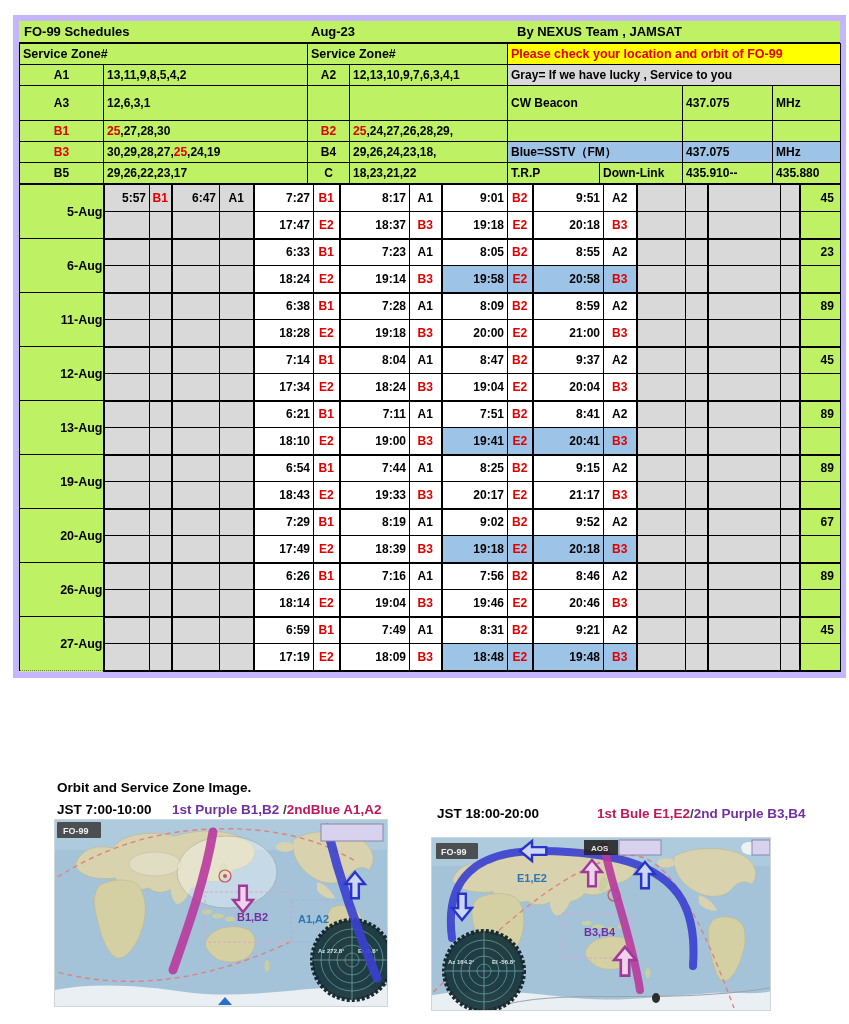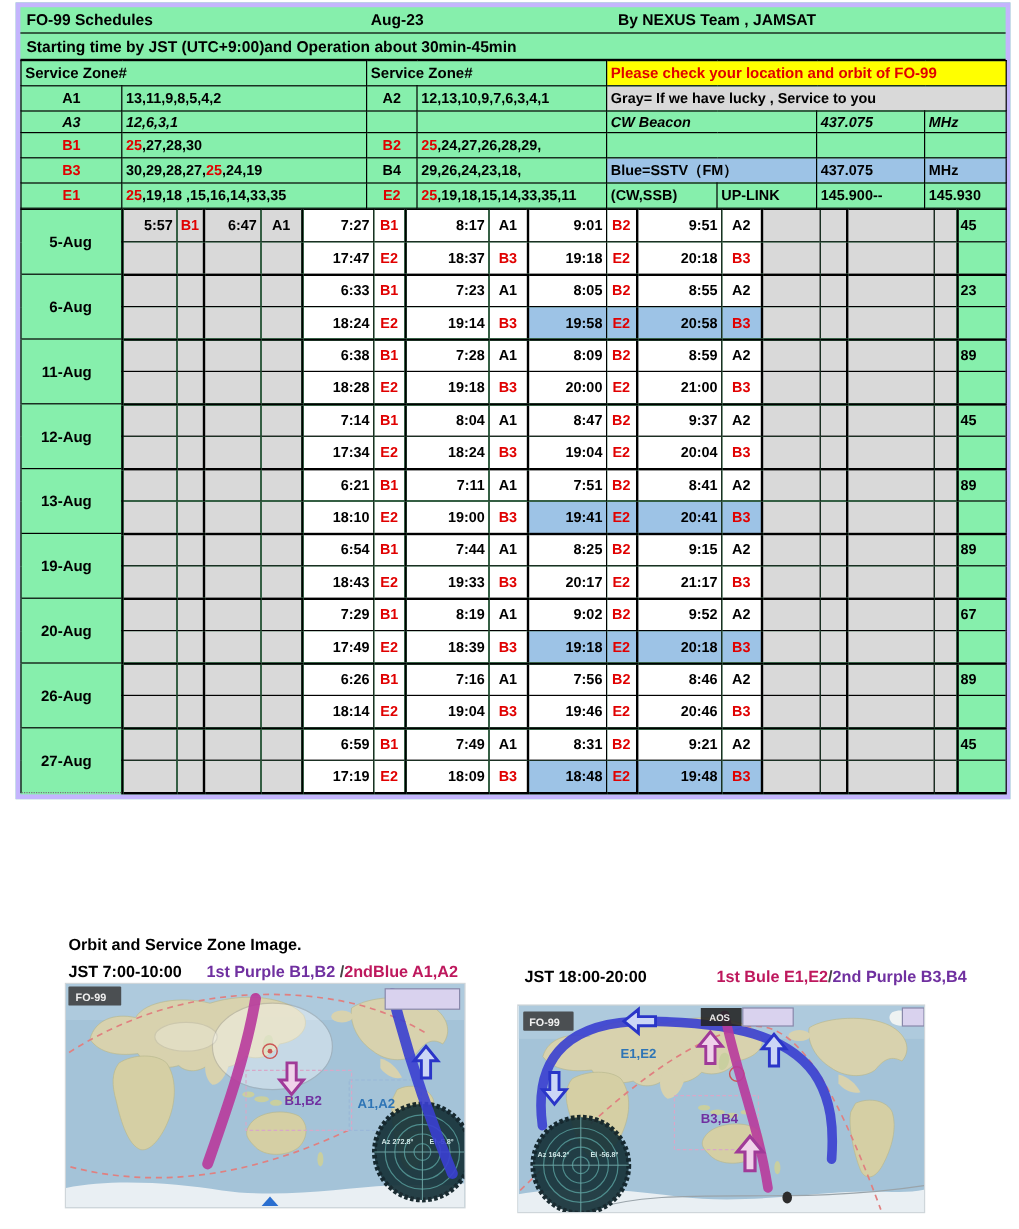--- a/index.html
+++ b/index.html
@@ -1,40 +1,40 @@
 <!DOCTYPE html>
 <html><head>
 <meta charset="utf-8">
 <style>
   html,body{margin:0;padding:0;background:#ffffff;}
   body{width:849px;height:1024px;font-family:"Liberation Sans",sans-serif;font-weight:bold;color:#000;}
   #sheet{position:relative;width:849px;height:1024px;overflow:hidden;}
-  #topblock{position:absolute;left:13px;top:2px;width:821px;border:4px solid #c4b5fd;background:#86efac;}
+  #topblock{position:absolute;left:13px;top:15px;width:821px;border:6px solid #c4b5fd;background:#bef264;}
   .trow{position:relative;height:21px;border-bottom:1px solid #000;font-size:13px;line-height:21px;white-space:nowrap;}
   .trow .at{position:absolute;top:0;}
   table.grid{border-collapse:collapse;table-layout:fixed;width:821px;font-size:12px;}
   table.grid td,table.grid th{border:1px solid #000;overflow:hidden;white-space:nowrap;padding:0 3px;font-weight:bold;}
   
   #ztable tr{height:21px;}
   #ztable .zhdr{text-align:left;font-size:12.5px;}
   #ztable .banner{background:#ffff00;color:#e00000;font-size:12.5px;text-align:left;}
   .zc{text-align:center;}
   .zl{text-align:left;}
   .ic{text-align:left;}
   .ic.center{text-align:left;}
   .ic.gray{background:#d9d9d9;}
   .ic.blue{background:#9dc3e6;}
   .red{color:#e00000;}
   
   #stable tr{height:27px;}
   #stable td{border-left:1px solid #000;}
   #stable td.tm{text-align:right;border-left:2px solid #000;padding-right:3px;}
   #stable td.zn{text-align:center;border-left:1px dotted #555;padding:0 1px;}
-  #stable td.date{border-right:2px solid #000;text-align:right;padding-right:24px;font-size:12.5px;}
-  #stable td.num{border-left:2px solid #000;text-align:left;padding-left:2px;}
+  #stable td.date{border-right:2px solid #000;text-align:right;padding-right:0;font-size:12.5px;}
+  #stable td.num{border-left:2px solid #000;text-align:left;padding-left:20px;}
   #stable tr.m td{border-bottom:1px dotted #777;}
   #stable tr.e td{border-bottom:2px solid #000;}
   .bg-gray{background:#d9d9d9;}
   .bg-blue{background:#9dc3e6;}
   .bg-none{background:#fff;}
   
   #orbit-title{position:absolute;left:57px;top:780px;font-size:13.5px;}
   .cap{position:absolute;font-size:13.5px;white-space:nowrap;}
   .lg-purple{color:#7030a0;}
   .lg-blue{color:#be185d;}
@@ -47,23 +47,20 @@
 </head>
 <body>
 
 <div id="sheet">
 
   <div id="topblock">
     <div class="trow">
       <span class="at" style="left:5px">FO-99  Schedules</span>
       <span class="at" style="left:292px">Aug-23</span>
       <span class="at" style="left:498px">By NEXUS Team , JAMSAT</span>
-    </div>
-    <div class="trow">
-      <span class="at" style="left:5px">Starting time by JST (UTC+9:00)and  Operation about 30min-45min</span>
     </div>
 
     <table class="grid" id="ztable">
       <colgroup>
         <col style="width:84px">
           <col style="width:204px">
           <col style="width:42px">
           <col style="width:158px">
         <col style="width:92px">
           <col style="width:83px">
@@ -76,21 +73,21 @@
           <td colspan="2" class="zhdr">Service  Zone#</td>
           <td colspan="4" class="banner">Please check your location and orbit of FO-99</td>
         </tr>
       <tr style="height: 21px;">
             <td class="zc">A1</td>
             <td class="zl"><span>13,11,9,8,5,4,2</span></td>
             <td class="zc">A2</td>
             <td class="zl"><span>12,13,10,9,7,6,3,4,1</span></td>
             <td class="ic gray" colspan="4">Gray= If we have  lucky , Service to you</td>
           </tr>
-          <tr style="height: 18px; font-style: italic;">
+          <tr style="height: 35px;">
             <td class="zc">A3</td>
             <td class="zl"><span>12,6,3,1</span></td>
             <td class="zc"></td>
             <td class="zl"></td>
             <td class="ic center" colspan="2">CW Beacon</td>
             <td class="ic ">437.075</td>
             <td class="ic ">MHz</td>
           </tr>
           <tr style="height: 21px;">
             <td class="zc red">B1</td>
@@ -104,28 +101,28 @@
           <tr style="height: 21px;">
             <td class="zc red">B3</td>
             <td class="zl"><span>30,29,28,27,</span><span class="red">25</span><span>,24,19</span></td>
             <td class="zc">B4</td>
             <td class="zl"><span>29,26,24,23,18,</span></td>
             <td class="ic blue center" colspan="2">Blue=SSTV（FM）</td>
             <td class="ic blue">437.075</td>
             <td class="ic blue">MHz</td>
           </tr>
           <tr style="height: 21px;">
-            <td class="zc red">E1</td>
-            <td class="zl"><span class="red">25</span><span>,19,18 ,15,16,14,33,35</span></td>
-            <td class="zc red">E2</td>
-            <td class="zl"><span class="red">25</span><span>,19,18,15,14,33,35,11</span></td>
-            <td class="ic center">(CW,SSB)</td>
-            <td class="ic ">UP-LINK</td>
-            <td class="ic ">145.900--</td>
-            <td class="ic ">145.930</td>
+            <td class="zc">B5</td>
+            <td class="zl"><span>29,26,22,23,17</span></td>
+            <td class="zc">C</td>
+            <td class="zl"><span>18,23,21,22</span></td>
+            <td class="ic center">T.R.P</td>
+            <td class="ic ">Down-Link</td>
+            <td class="ic ">435.910--</td>
+            <td class="ic ">435.880</td>
           </tr>
         </tbody>
     </table>
 
     <table class="grid" id="stable">
       <colgroup>
         <col style="width:84px">
         <col style="width:46px">
           <col style="width:22px">
         <col style="width:48px">

